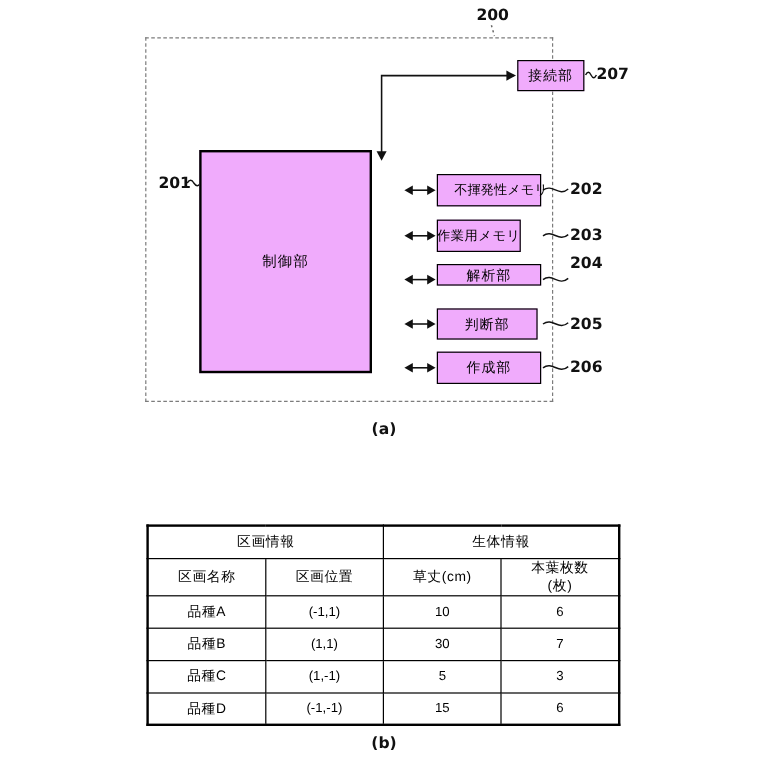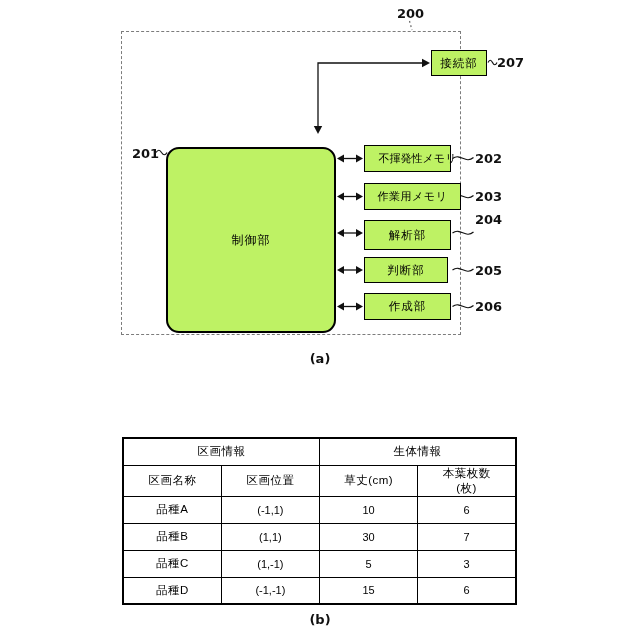--- a/index.html
+++ b/index.html
@@ -11,31 +11,31 @@
   }
   .canvas { position: relative; width: 640px; height: 640px; background: #fff; overflow: hidden; }
 
   
   .dashed-box {
     position: absolute; left: 121px; top: 31px; width: 340px; height: 304px;
     border: 1px dashed #7c7c7c; z-index: 1;
   }
   .wires { position: absolute; left: 0; top: 0; z-index: 2; pointer-events: none; }
   .blk {
-    position: absolute; background: #bef264; border: 1.5px solid #000;
+    position: absolute; background: #f0abfc; border: 1.5px solid #000;
     display: flex; align-items: center; justify-content: center;
     font-size: 11.5px; letter-spacing: 1px; color: #000; z-index: 3;
     white-space: nowrap;
     text-align: right;
   }
-  .blk.control { left: 166px; top: 147px; width: 170px; height: 186px; border-width: 2px; font-size: 12px; border-radius: 13px; }
+  .blk.control { left: 166px; top: 125px; width: 144px; height: 186px; border-width: 2px; font-size: 12px; }
   .blk.connect { left: 431px; top: 50px;  width: 56px;  height: 26px; }
   .blk.nvmem   { left: 364px; top: 145px; width: 87px; height: 27px; letter-spacing: 0; font-size: 11px; padding-left: 20px; }
-  .blk.workmem { left: 364px; top: 183px; width: 97px; height: 27px; letter-spacing: 0.5px; font-size: 11px; }
-  .blk.analysis{ left: 364px; top: 220px; width: 87px; height: 30px; }
+  .blk.workmem { left: 364px; top: 183px; width: 70px; height: 27px; letter-spacing: 0.5px; font-size: 11px; }
+  .blk.analysis{ left: 364px; top: 220px; width: 87px; height: 18px; }
   .blk.decision{ left: 364px; top: 257px; width: 84px; height: 26px; }
   .blk.creation{ left: 364px; top: 293px; width: 87px; height: 27px; }
 
   .ref {
     position: absolute; z-index: 4; font-weight: bold; font-size: 13px;
     font-family: "DejaVu Sans", "Liberation Sans", sans-serif; color: #111;
     white-space: nowrap;
   }
   .ref-200 { left: 397px; top: 6px; }
   .ref-201 { left: 132px; top: 146px; }

